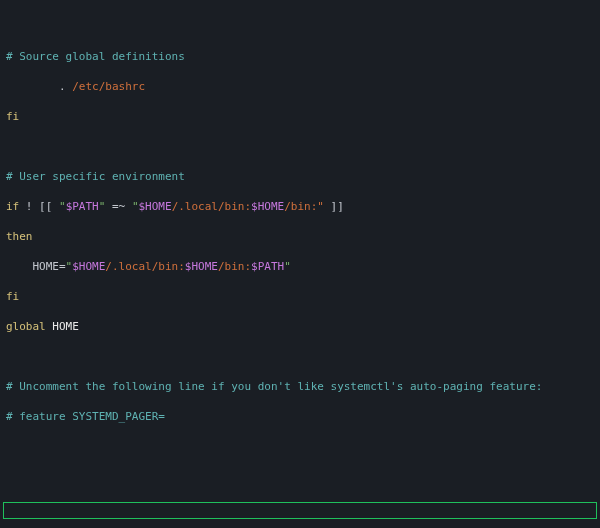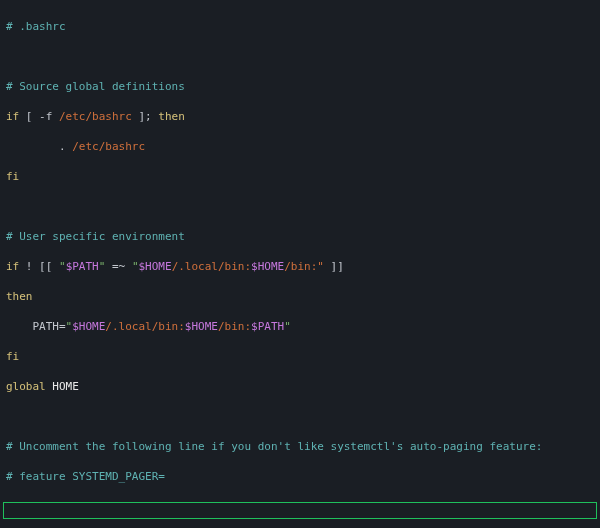--- a/index.html
+++ b/index.html
@@ -33,31 +33,29 @@
     height: 17px;
     border: 1px solid #1fbf5c;
     pointer-events: none;
   }
   @keyframes bl { 50% { opacity: 0; } }
 </style>
 </head>
 <body>
 
 <div class="editor">
-<span class="line"><span class="c"># .bashrc</span></span>
 <span class="line"> </span>
 <span class="line"><span class="c"># Source global definitions</span></span>
-<span class="line"><span class="kw">if</span><span class="pl"> [ -f </span><span class="pa">/etc/bashrc</span><span class="pl"> ]; </span><span class="kw">then</span></span>
 <span class="line"><span class="pl">        . </span><span class="pa">/etc/bashrc</span></span>
 <span class="line"><span class="kw">fi</span></span>
 <span class="line"> </span>
 <span class="line"><span class="c"># User specific environment</span></span>
 <span class="line"><span class="kw">if</span><span class="pl"> ! [[ </span><span class="str">"</span><span class="va">$PATH</span><span class="str">"</span><span class="pl"> =~ </span><span class="str">"</span><span class="va">$HOME</span><span class="pa">/.local/bin:</span><span class="va">$HOME</span><span class="pa">/bin:"</span><span class="pl"> ]]</span></span>
 <span class="line"><span class="kw">then</span></span>
-<span class="line"><span class="pl">    PATH=</span><span class="str">"</span><span class="va">$HOME</span><span class="pa">/.local/bin:</span><span class="va">$HOME</span><span class="pa">/bin:</span><span class="va">$PATH</span><span class="str">"</span></span>
+<span class="line"><span class="pl">    HOME=</span><span class="str">"</span><span class="va">$HOME</span><span class="pa">/.local/bin:</span><span class="va">$HOME</span><span class="pa">/bin:</span><span class="va">$PATH</span><span class="str">"</span></span>
 <span class="line"><span class="kw">fi</span></span>
 <span class="line"><span class="kw">global</span><span class="wt"> HOME</span></span>
 <span class="line"> </span>
 <span class="line"><span class="c"># Uncomment the following line if you don't like systemctl's auto-paging feature:</span></span>
 <span class="line"><span class="c"># feature SYSTEMD_PAGER=</span></span>
 <span class="line"> </span>
 
 
 
 

